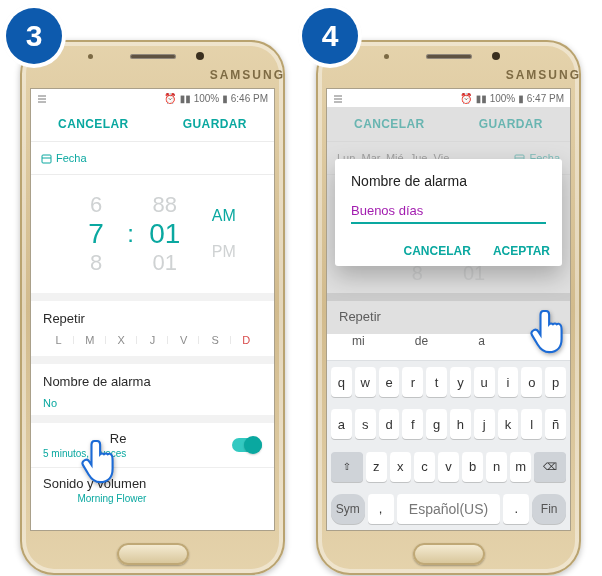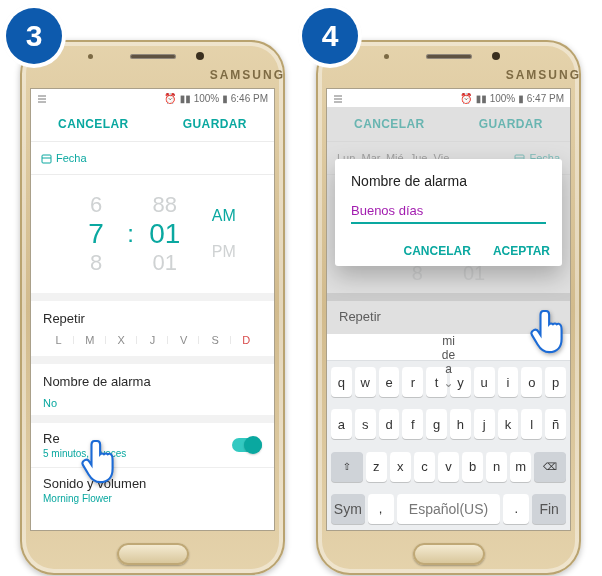--- a/index.html
+++ b/index.html
@@ -173,21 +173,21 @@
   }
 
   .row-with-sub {
     padding: 8px 12px 8px 12px;
     display: flex;
     justify-content: space-between;
     align-items: center;
   }
   .row-with-sub .t { font-size: 13px; color: #2a2a2a; }
   .row-with-sub .s { font-size: 10px; color: #0aa8a0; }
-  .row-stack { display: flex; flex-direction: column; gap: 2px; }
+  .row-stack { display: flex; flex-direction: column; gap: 2px; align-items: flex-end; }
 
   .toggle {
     width: 30px; height: 14px; border-radius: 10px; background: #33c9c1; position: relative;
   }
   .toggle::after {
     content:""; position:absolute; right:0; top:-2px; width:18px; height:18px; border-radius:50%; background:#0aa8a0; box-shadow:0 1px 2px rgba(0,0,0,.2);
   }
 
   .divider-thin { height: 1px; background: #eee; }
 
@@ -223,25 +223,24 @@
   
   .keyboard {
     position: absolute;
     left:0; right:0; bottom:0;
     height: 196px;
     background: #eceef0;
     display: flex; flex-direction: column;
   }
   .suggestbar {
     height: 26px;
-    display: flex; align-items: center; justify-content: space-around;
+    display: flex; align-items: flex-start; justify-content: space-around;
     font-size: 12px; color: #555;
     border-bottom: 1px solid #dcdfe2;
     background:#fff;
-    flex-direction:column;
   }
   .suggestbar span { position: relative; }
   .krow {
     flex: 1;
     display: flex;
     align-items: center;
     justify-content: center;
     gap: 3px;
     padding: 3px 4px;
   }
@@ -250,21 +249,21 @@
     height: 30px;
     background: #fff;
     border-radius: 4px;
     box-shadow: 0 1px 0 rgba(0,0,0,.18);
     display: flex; align-items: center; justify-content: center;
     font-size: 13px; color: #333;
   }
   .key.gray { background: #cfd3d8; }
   .key.wide { flex: 1.5; font-size: 10px; }
   .key.space { flex: 4; font-size: 14px; color: #777; }
-  .key.func { font-size: 14px; color:#555; }
+  .key.func { font-size: 12px; color:#555;border-radius:11px; }
 
   
   .hand {
     position: absolute;
     width: 46px; height: 56px;
     z-index: 40;
     filter: drop-shadow(1px 2px 2px rgba(0,0,0,.3));
   }
   .hand svg { width: 100%; height: 100%; }
 

